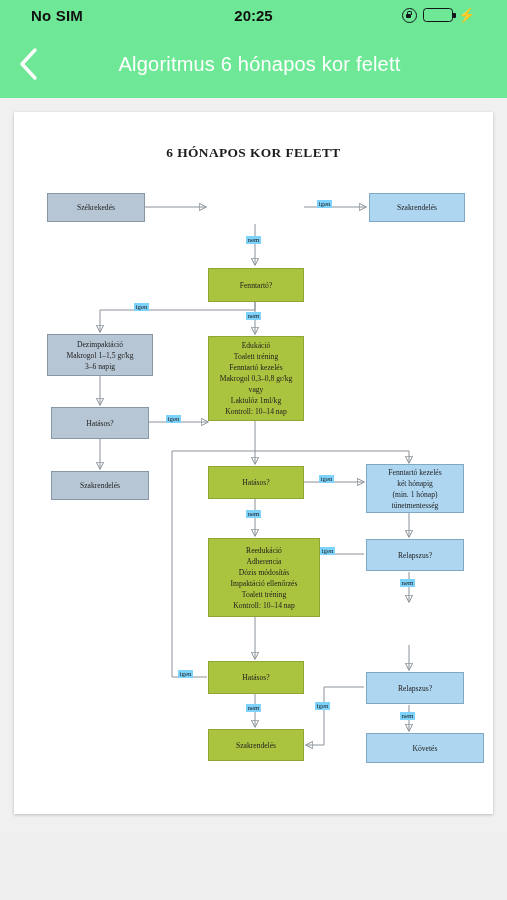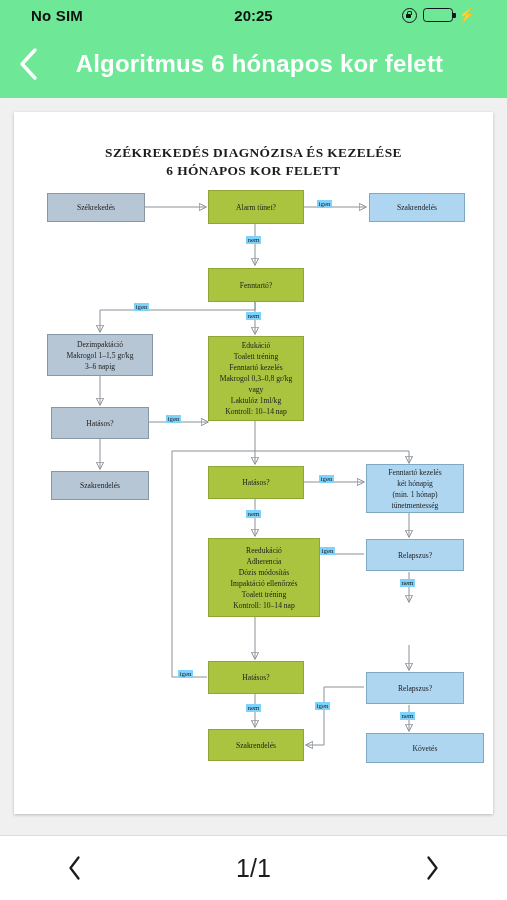--- a/index.html
+++ b/index.html
@@ -53,21 +53,21 @@
     display: flex; align-items: center;
   }
   .nav-back {
     width: 58px; height: 100%;
     display: flex; align-items: center; justify-content: center;
     cursor: pointer;
   }
   .nav-back svg { display: block; }
   .nav-title {
     flex: 1; text-align: center; color: #ffffff;
-    font-size: 24px; font-weight: 700; letter-spacing: .2px;
+    font-size: 20px; font-weight: 400; letter-spacing: .2px;
     padding-right: 46px;
   }
 
   
   .docarea {
     position: absolute; top: 98px; left: 0; width: 507px; height: 737px;
     background: #f0f0f0; overflow: hidden;
   }
   .page {
     position: absolute; left: 14px; top: 14px;
@@ -144,21 +144,20 @@
         <polyline points="17,3 4,17 17,31" fill="none" stroke="#ffffff" stroke-width="3.4" stroke-linecap="round" stroke-linejoin="round"></polyline>
       </svg>
     </div>
     <div class="nav-title">Algoritmus 6 hónapos kor felett</div>
   </div>
 
   <div class="docarea">
     <div class="page">
 
       <div class="chart-title">
-        <div>SZÉKREKEDÉS DIAGNÓZISA ÉS KEZELÉSE</div>
         <div>6 HÓNAPOS KOR FELETT</div>
       </div>
 
       <div class="flow">
 
         <svg class="edges" viewBox="0 0 479 702">
           <defs>
             <marker id="ah" markerWidth="9" markerHeight="9" refX="7.4" refY="4.5" orient="auto">
               <path d="M0.6,0.9 L7.8,4.5 L0.6,8.1 Z" fill="#e9eef2" stroke="#8a9299" stroke-width="0.9"></path>
             </marker>
@@ -200,21 +199,20 @@
 
           <line x1="395" y1="533" x2="395" y2="558" marker-end="url(#ah)"></line>
 
           <path d="M350,575 L310,575 L310,633 L292,633" marker-end="url(#ah)"></path>
 
           <line x1="395" y1="593" x2="395" y2="619" marker-end="url(#ah)"></line>
         </svg>
 
         <div class="node n-grey" style="left:33px;  top:81px;  width:98px;  height:29px;">Székrekedés</div>
 
-        <div class="node n-green" style="left:194px; top:78px;  width:96px;  height:34px;">Alarm tünet?</div>
 
         <div class="node n-blue" style="left:355px; top:81px;  width:96px;  height:29px;">Szakrendelés</div>
 
         <div class="node n-green" style="left:194px; top:156px; width:96px;  height:34px;">Fenntartó?</div>
 
         <div class="node n-grey" style="left:33px;  top:222px; width:106px; height:42px; white-space:pre-line;">Dezimpaktáció
 Makrogol 1–1,5 gr/kg
 3–6 napig</div>
 
         <div class="node n-green" style="left:194px; top:224px; width:96px;  height:85px; white-space:pre-line;">Edukáció
@@ -265,27 +263,14 @@
         <div class="edgelabel" style="left:386px; top:467px;">nem</div>
         <div class="edgelabel" style="left:164px; top:558px;">igen</div>
         <div class="edgelabel" style="left:232px; top:592px;">nem</div>
         <div class="edgelabel" style="left:301px; top:590px;">igen</div>
         <div class="edgelabel" style="left:386px; top:600px;">nem</div>
 
       </div>
     </div>
   </div>
 
-  <div class="pager">
-    <div class="pg-btn">
-      <svg width="16" height="26" viewBox="0 0 16 26">
-        <polyline points="11.5,2.5 3.5,13 11.5,23.5" fill="none" stroke="#1c1c1c" stroke-width="2.3" stroke-linecap="round" stroke-linejoin="round"></polyline>
-      </svg>
-    </div>
-    <div class="pg-count">1/1</div>
-    <div class="pg-btn">
-      <svg width="16" height="26" viewBox="0 0 16 26">
-        <polyline points="4.5,2.5 12.5,13 4.5,23.5" fill="none" stroke="#1c1c1c" stroke-width="2.3" stroke-linecap="round" stroke-linejoin="round"></polyline>
-      </svg>
-    </div>
-  </div>
 
 </div>
 
 </body></html>

